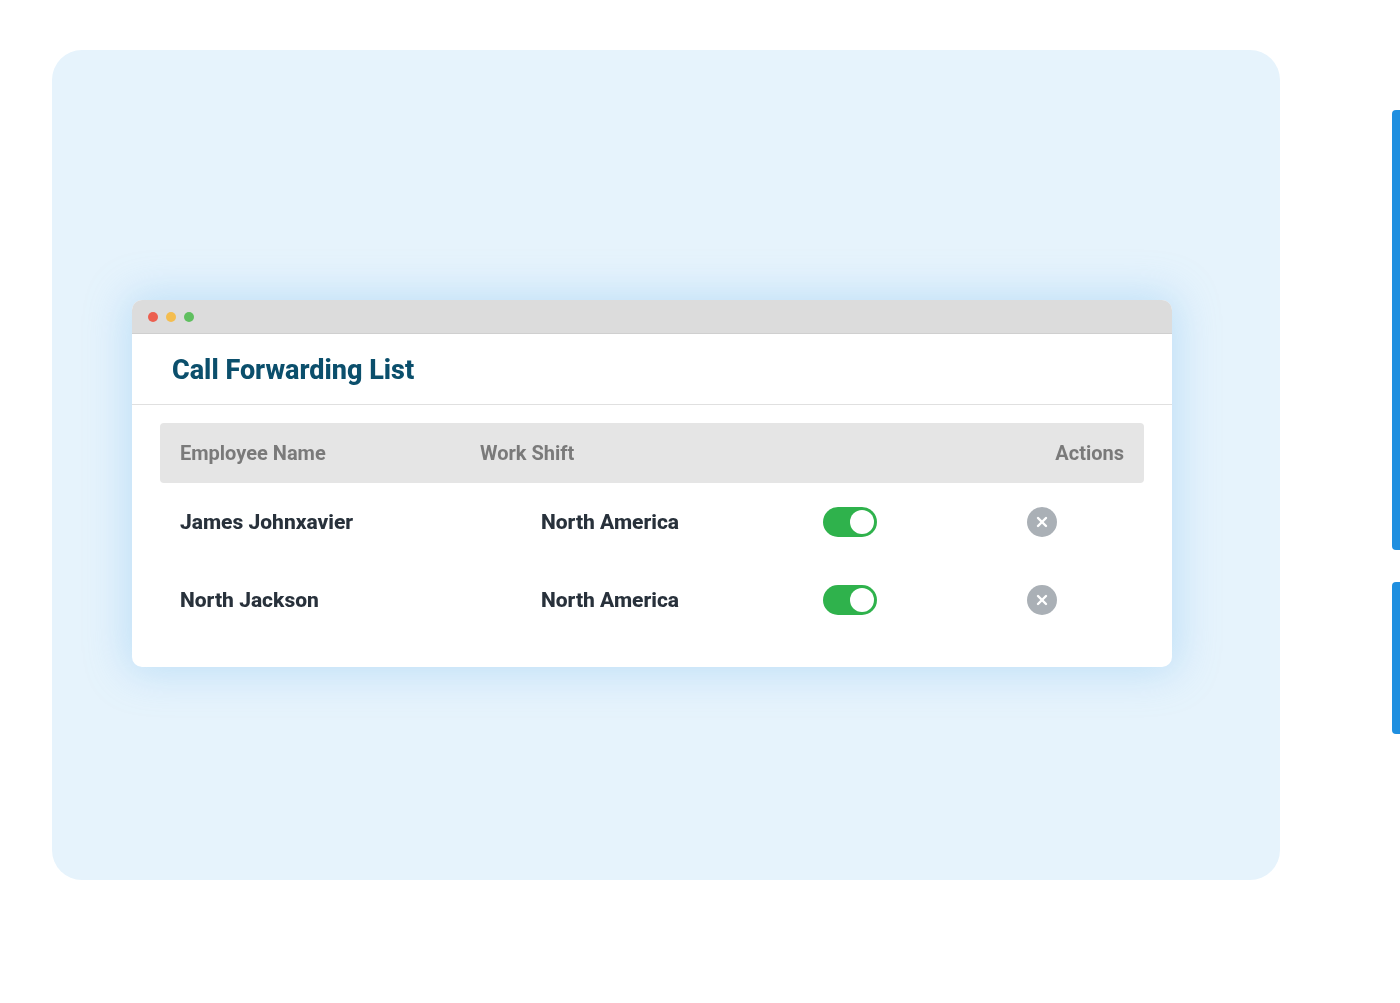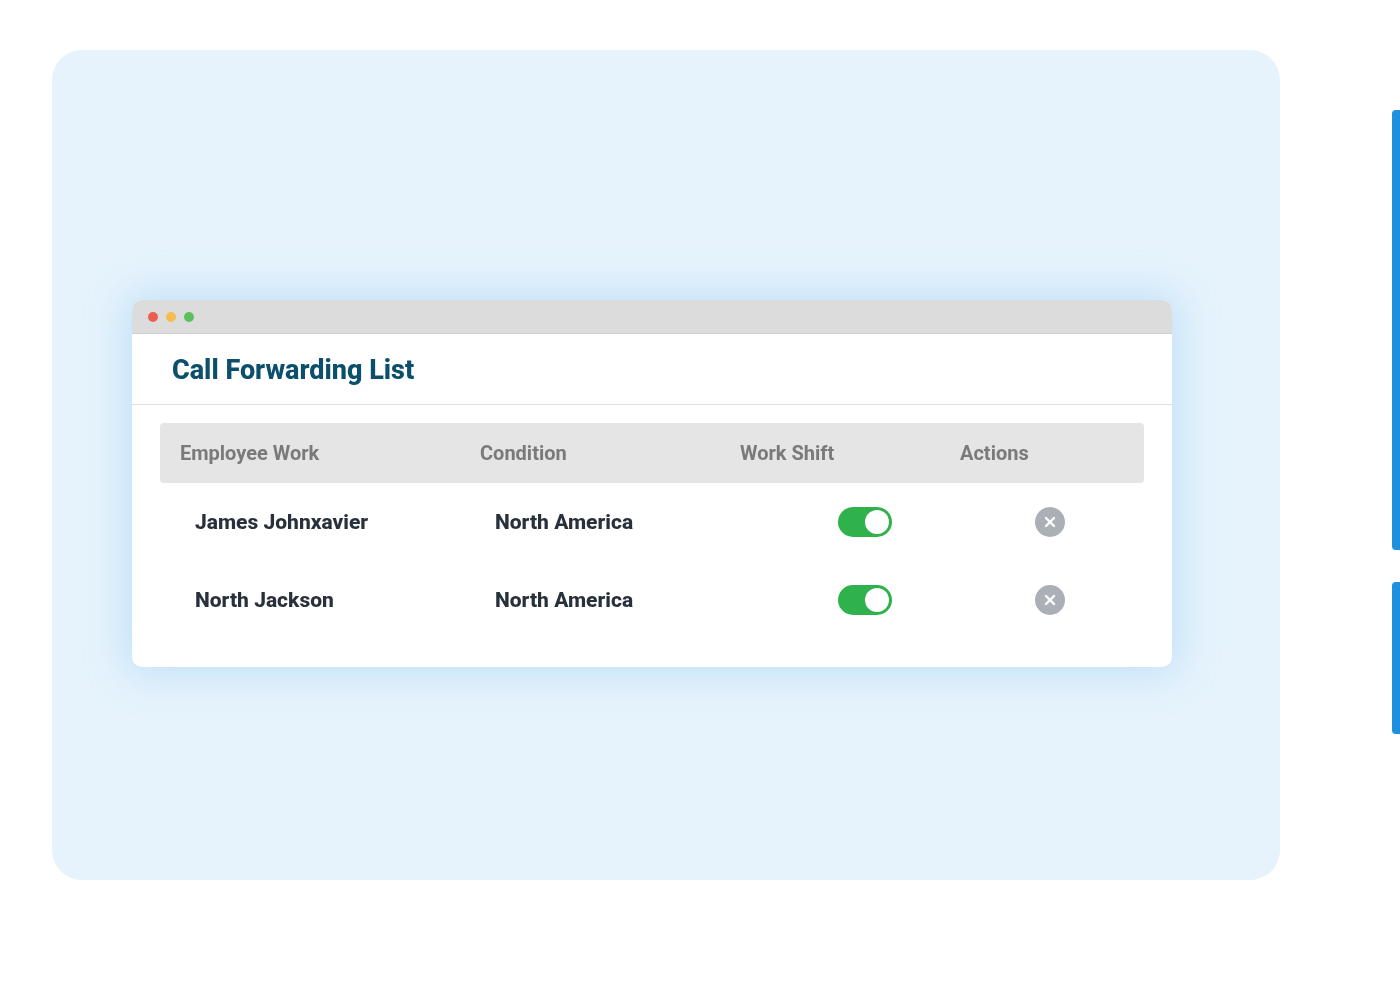--- a/index.html
+++ b/index.html
@@ -70,42 +70,42 @@
       padding: 0 20px;
     }
     .th {
       font-size: 20px;
       font-weight: 700;
       color: #7a7a7a;
     }
     .col-name { flex: 0 0 300px; }
     .col-cond { flex: 0 0 260px; }
     .col-shift { flex: 0 0 220px; text-align: left; }
-    .col-actions { flex: 1; text-align: left; }
+    .col-actions { flex: 1; text-align: right; }
     .table-body {
       margin: 0 28px 28px 28px;
     }
     .row {
       display: flex;
       align-items: center;
       height: 78px;
       padding: 0 20px;
     }
     .cell-name {
       flex: 0 0 300px;
       font-size: 21px;
       font-weight: 800;
       color: #28313b;
-      margin-left: 15px;
     }
     .cell-cond {
       flex: 0 0 260px;
       font-size: 21px;
       font-weight: 800;
       color: #28313b;
+      text-align: center;
     }
     .cell-shift {
       flex: 0 0 220px;
       display: flex;
       justify-content: center;
     }
     .cell-actions {
       flex: 1;
       display: flex;
       justify-content: center;
@@ -162,22 +162,21 @@
 <div class="window">
   <div class="titlebar">
     <div class="traffic-dot traffic-red"></div>
     <div class="traffic-dot traffic-yellow"></div>
     <div class="traffic-dot traffic-green"></div>
   </div>
   <div class="window-body">
     <div class="panel-title">Call Forwarding List</div>
 
     <div class="table-header">
-      <div class="th col-name">Employee Work</div>
-      <div class="th col-cond">Condition</div>
+      <div class="th col-name">Employee Name</div>
       <div class="th col-shift">Work Shift</div>
       <div class="th col-actions">Actions</div>
     </div>
 
     <div class="table-body">
       <div class="row">
         <div class="cell-name">James Johnxavier</div>
         <div class="cell-cond">North America</div>
         <div class="cell-shift">
           <div class="toggle">

